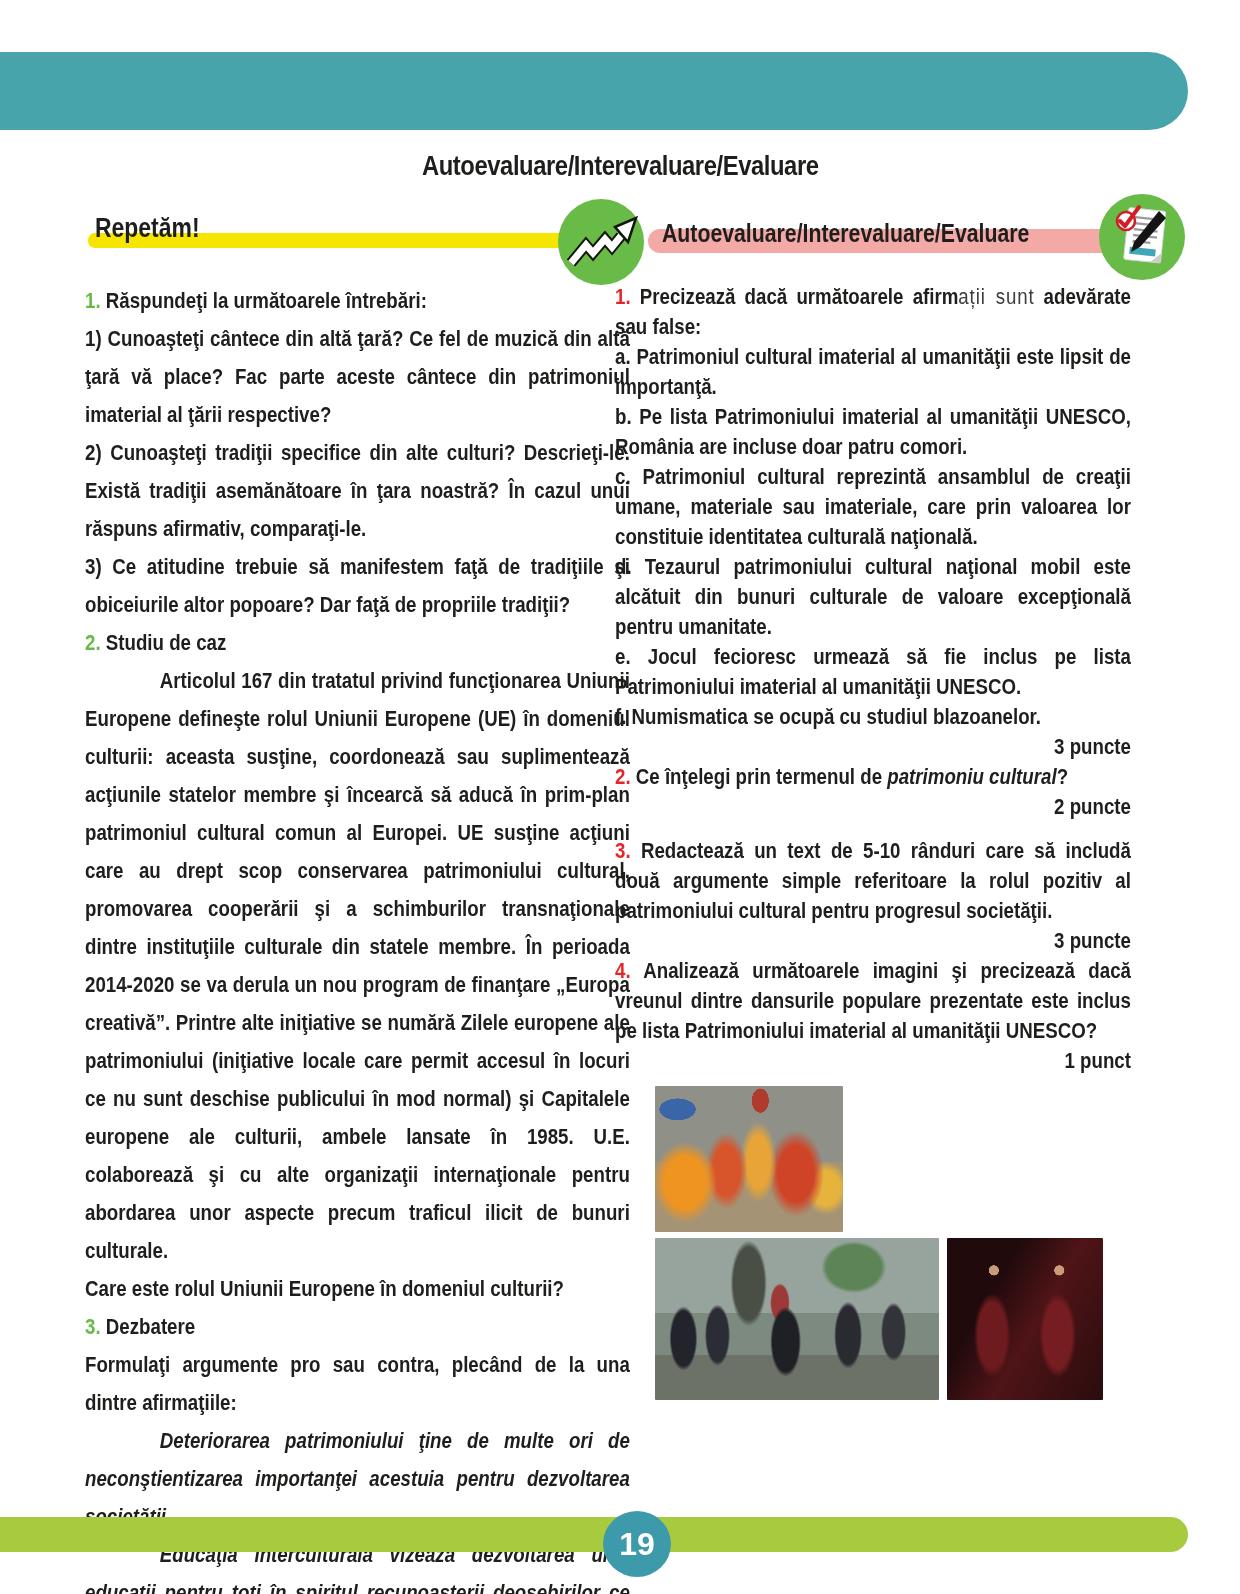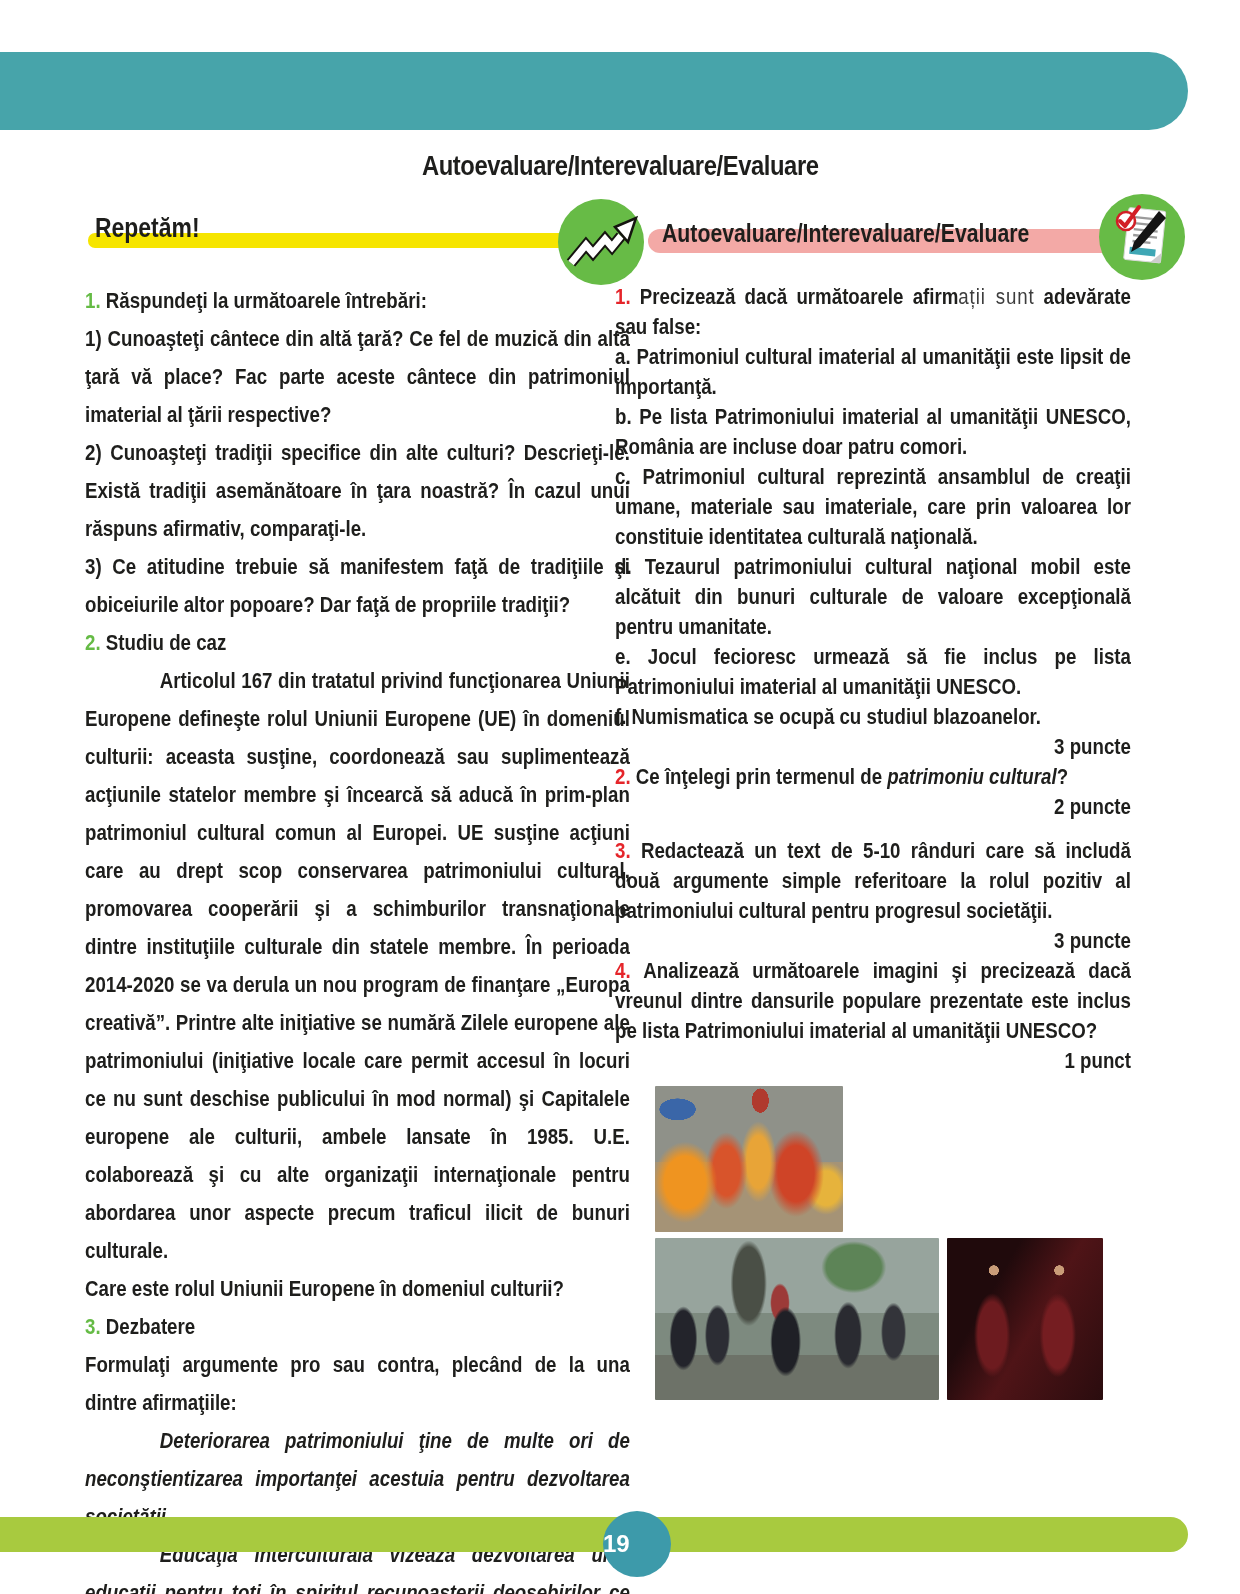--- a/index.html
+++ b/index.html
@@ -89,22 +89,22 @@
       radial-gradient(ellipse 4px 28px at 71% 62%, #c89a3c 0 60%, transparent 70%),
       linear-gradient(120deg, #200a0c 0 30%, #4f1417 55%, #2a0c0e 100%);}
 
   
   .note{margin:18px 0 0 8px;font-size:23px;font-weight:700;white-space:nowrap;}
   .note .lbl{font-weight:700;}
   .note .txt{font-weight:700;color:#262624;}
 
   
   .page-num{position:absolute;left:603px;top:1511px;width:68px;height:66px;border-radius:50%;
-            background:var(--tealCircle,#3d9aaa);color:#fff;font-size:24px;font-weight:700;
-            display:flex;align-items:center;}
+            background:var(--tealCircle,#3d9aaa);color:#fff;font-size:32px;font-weight:700;
+            display:flex;align-items:center;justify-content:center;}
 </style>
 </head>
 <body>
 
 <div class="page">
 
   <div class="teal-bar"></div>
 
   <h1 class="title"><span class="squeeze-c">Autoevaluare/Interevaluare/Evaluare</span></h1>
 

